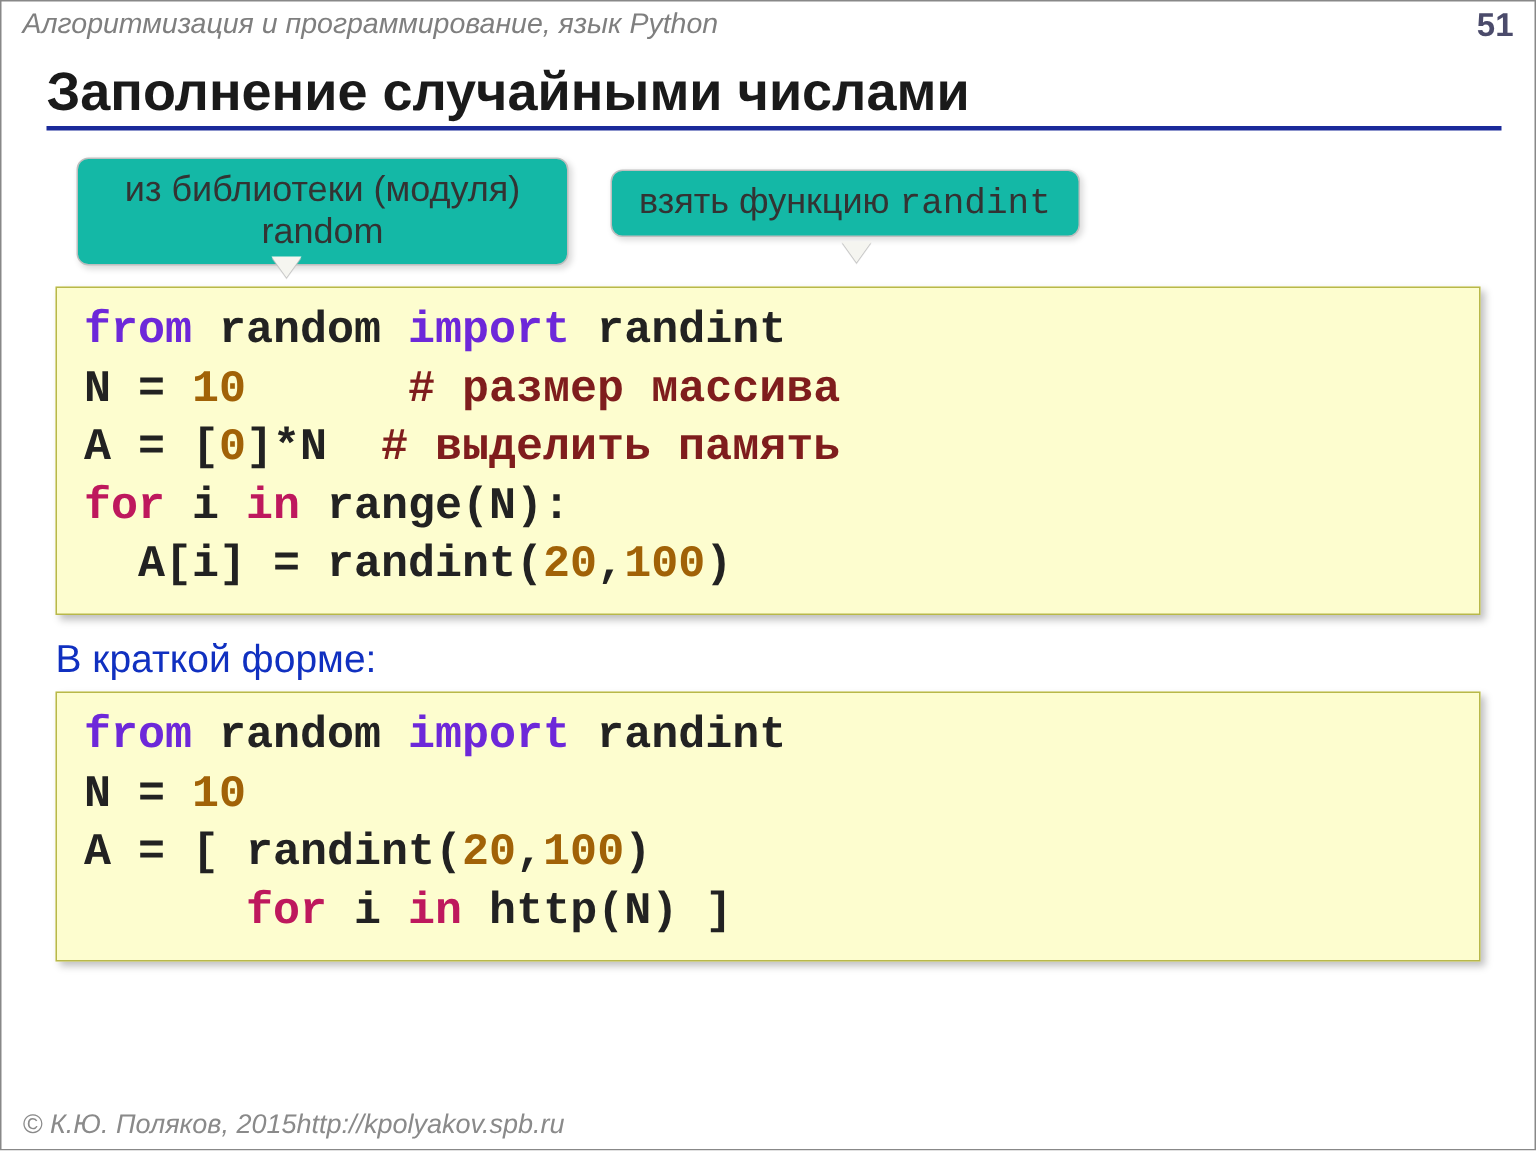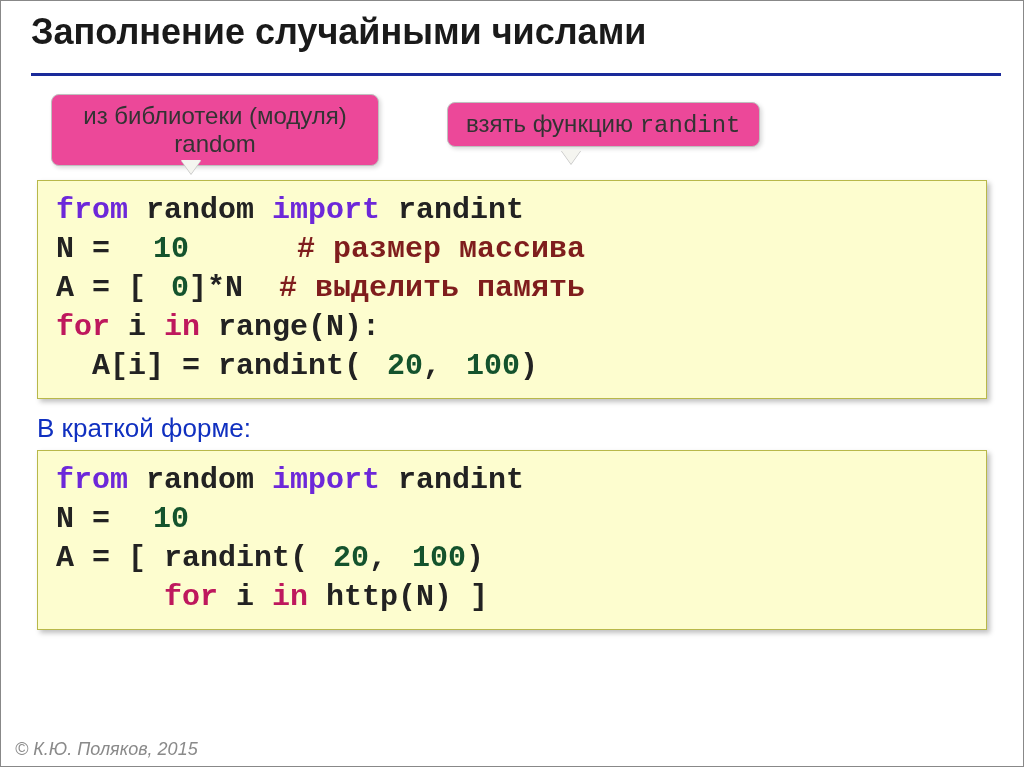--- a/index.html
+++ b/index.html
@@ -32,30 +32,30 @@
     color: #4b4b6b;
     font-style: normal;
     font-size: 22px;
   }
   .title {
     margin: 10px 22px 0 30px;
     font-size: 36px;
     font-weight: bold;
     color: #1a1a1a;
     border-bottom: 3px solid #1a2a9a;
-    padding-bottom: 20px;
+    padding-bottom: 2px;
   }
   .bubble-row {
     position: relative;
     height: 80px;
     margin: 18px 0 6px 0;
   }
   .bubble {
     position: absolute;
-    background: #ec4899;
+    background: #14b8a6;
     border: 1px solid #bfbfbf;
     border-radius: 8px;
     padding: 7px 18px;
     font-size: 24px;
     color: #333;
     text-align: center;
     box-shadow: 2px 2px 4px rgba(0,0,0,0.15);
   }
   .bubble .mono { font-family: "Courier New", monospace; }
   .tail {
@@ -74,50 +74,54 @@
     padding: 10px 18px 12px 18px;
     font-family: "Courier New", monospace;
     font-size: 30px;
     font-weight: bold;
     line-height: 1.3;
     white-space: pre;
     color: #222;
   }
   .kw    { color: #6d28d9; }   
   .kw2   { color: #be185d; }   
-  .num   { color: #14532d; margin-left: 25px; }
+  .num   { color: #a16207; }
   .cmt   { color: #7f1d1d; }
   .subhead {
     margin: 14px 36px 6px 36px;
     font-size: 26px;
     font-weight: normal;
     color: #1030c0;
   }
   .footer {
     position: absolute;
     bottom: 6px;
     left: 0; right: 0;
     display: flex;
     justify-content: flex-start;
     padding: 0 14px;
     color: #8a8a8a;
     font-style: italic;
     font-size: 18px;
   }
   
   #bubble-left  { left: 50px;  top: 0;  width: 290px; }
-  #bubble-right { left: 406px;  top: 8px; margin-left: 40px; }
+  #bubble-right { left: 406px;  top: 8px; }
   #tail-left  { left: 180px; top: 66px; }
   #tail-right { left: 560px; top: 56px; }
 </style>
 </head>
 <body>
 
 <div class="slide">
 
+  <div class="topbar">
+    <span>Алгоритмизация и программирование, язык Python</span>
+    <span class="pagenum">51</span>
+  </div>
 
   <div class="title">Заполнение случайными числами</div>
 
   <div class="bubble-row">
     <div id="bubble-left" class="bubble">
       <div>из библиотеки (модуля)</div>
       <div>random</div>
     </div>
     <div id="tail-left" class="tail"></div>
 
@@ -135,15 +139,16 @@
 
   <div class="subhead">В краткой форме:</div>
 
   <div class="code-block"><span class="kw">from</span><span> random </span><span class="kw">import</span><span> randint</span>
 <span>N = </span><span class="num">10</span>
 <span>A = [ randint(</span><span class="num">20</span><span>,</span><span class="num">100</span><span>) </span>
 <span>      </span><span class="kw2">for</span><span> i </span><span class="kw2">in</span><span> http(N) ]</span></div>
 
   <div class="footer">
     <span>© К.Ю. Поляков, 2015</span>
+    <span>http://kpolyakov.spb.ru</span>
   </div>
 
 </div>
 
 </body></html>

